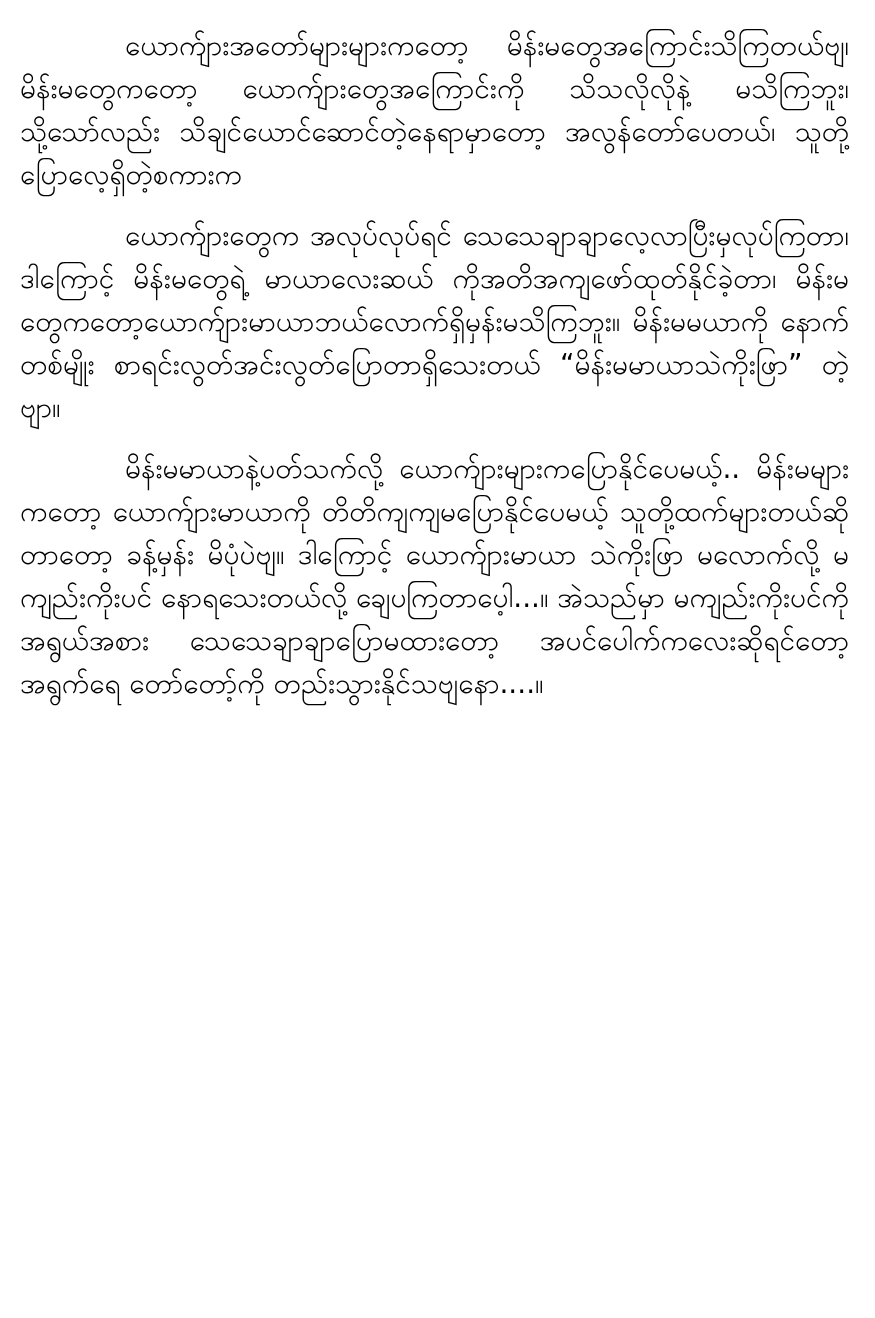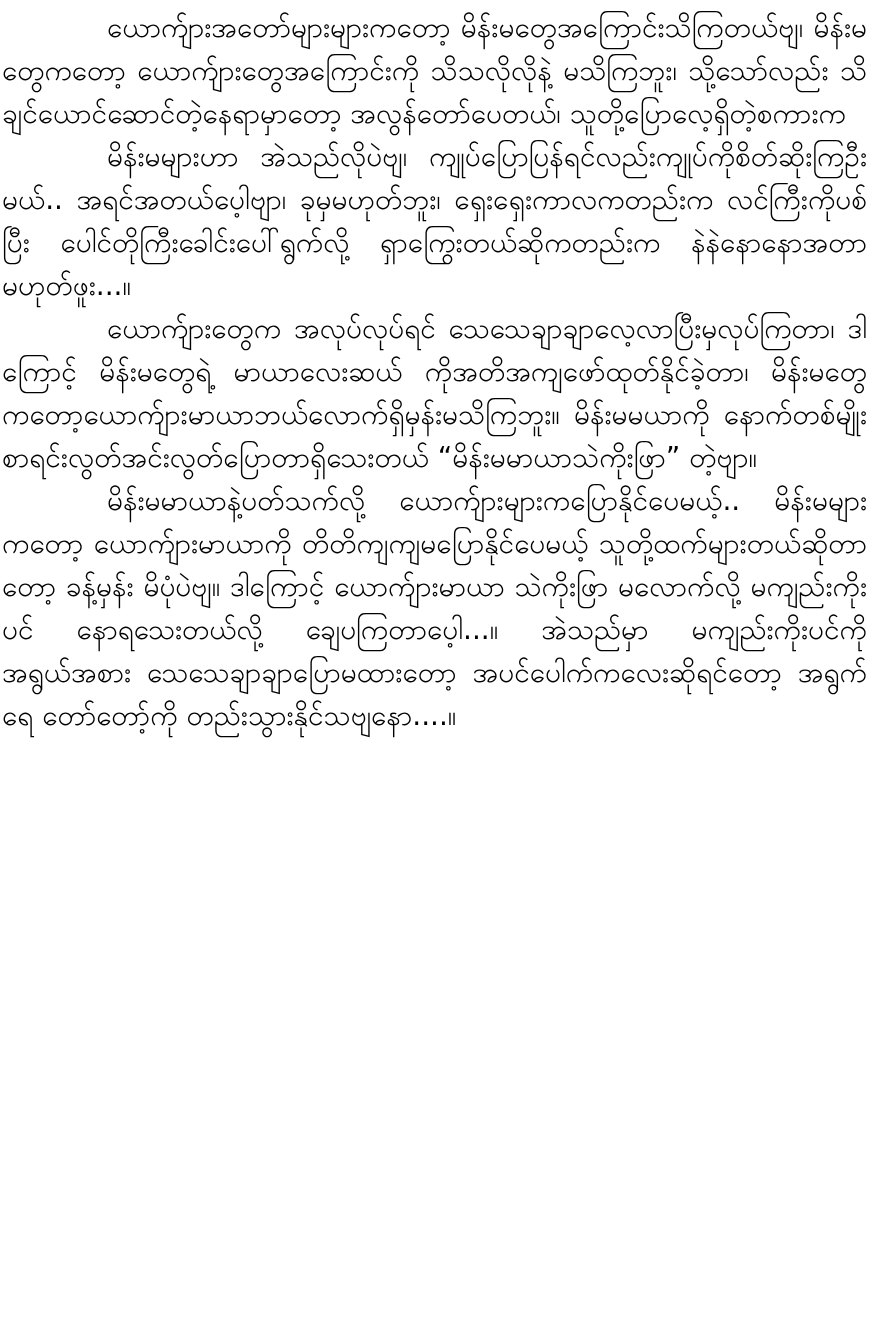--- a/index.html
+++ b/index.html
@@ -17,26 +17,25 @@
     padding: 6px 8px 10px 2px;
     font-family: "DejaVu Sans", "Liberation Sans", sans-serif;
     font-size: 28px;
     line-height: 43px;
     text-align: justify;
     text-justify: inter-word;
     word-break: normal;
     overflow-wrap: break-word;
   }
   .page p {
-    margin: 0;
+    margin: 18px;
     padding: 0;
     text-indent: 105px;
   }
 </style>
 </head>
 <body>
 
 <div class="page">
   <p>ယောက်ျားအတော်များများကတော့ မိန်းမတွေအကြောင်းသိကြတယ်ဗျ၊ မိန်းမတွေကတော့ ယောက်ျားတွေအကြောင်းကို သိသလိုလိုနဲ့ မသိကြဘူး၊ သို့သော်လည်း သိချင်ယောင်ဆောင်တဲ့နေရာမှာတော့ အလွန်တော်ပေတယ်၊ သူတို့ပြောလေ့ရှိတဲ့စကားက</p>
-  <p>မိန်းမများဟာ အဲသည်လိုပဲဗျ၊ ကျုပ်ပြောပြန်ရင်လည်းကျုပ်ကိုစိတ်ဆိုးကြဦးမယ်.. အရင်အတယ်ပေ့ါဗျာ၊ ခုမှမဟုတ်ဘူး၊ ရှေးရှေးကာလကတည်းက လင်ကြီးကိုပစ်ပြီး ပေါင်တိုကြီးခေါင်းပေါ်ရွက်လို့ ရှာကြွေးတယ်ဆိုကတည်းက နဲနဲနောနောအတာမဟုတ်ဖူး...။</p>
   <p>ယောက်ျားတွေက အလုပ်လုပ်ရင် သေသေချာချာလေ့လာပြီးမှလုပ်ကြတာ၊ ဒါကြောင့် မိန်းမတွေရဲ့ မာယာလေးဆယ် ကိုအတိအကျဖော်ထုတ်နိုင်ခဲ့တာ၊ မိန်းမတွေကတော့ယောက်ျားမာယာဘယ်လောက်ရှိမှန်းမသိကြဘူး။ မိန်းမမယာကို နောက်တစ်မျိုး စာရင်းလွတ်အင်းလွတ်ပြောတာရှိသေးတယ် “မိန်းမမာယာသဲကိုးဖြာ” တဲ့ဗျာ။</p>
   <p>မိန်းမမာယာနဲ့ပတ်သက်လို့ ယောက်ျားများကပြောနိုင်ပေမယ့်.. မိန်းမများကတော့ ယောက်ျားမာယာကို တိတိကျကျမပြောနိုင်ပေမယ့် သူတို့ထက်များတယ်ဆိုတာတော့ ခန့်မှန်း မိပုံပဲဗျ။ ဒါကြောင့် ယောက်ျားမာယာ သဲကိုးဖြာ မလောက်လို့ မကျည်းကိုးပင် နောရသေးတယ်လို့ ချေပကြတာပေ့ါ...။ အဲသည်မှာ မကျည်းကိုးပင်ကို အရွယ်အစား သေသေချာချာပြောမထားတော့ အပင်ပေါက်ကလေးဆိုရင်တော့ အရွက်ရေ တော်တော့်ကို တည်းသွားနိုင်သဗျနော....။</p>
 </div>
 
 </body></html>

